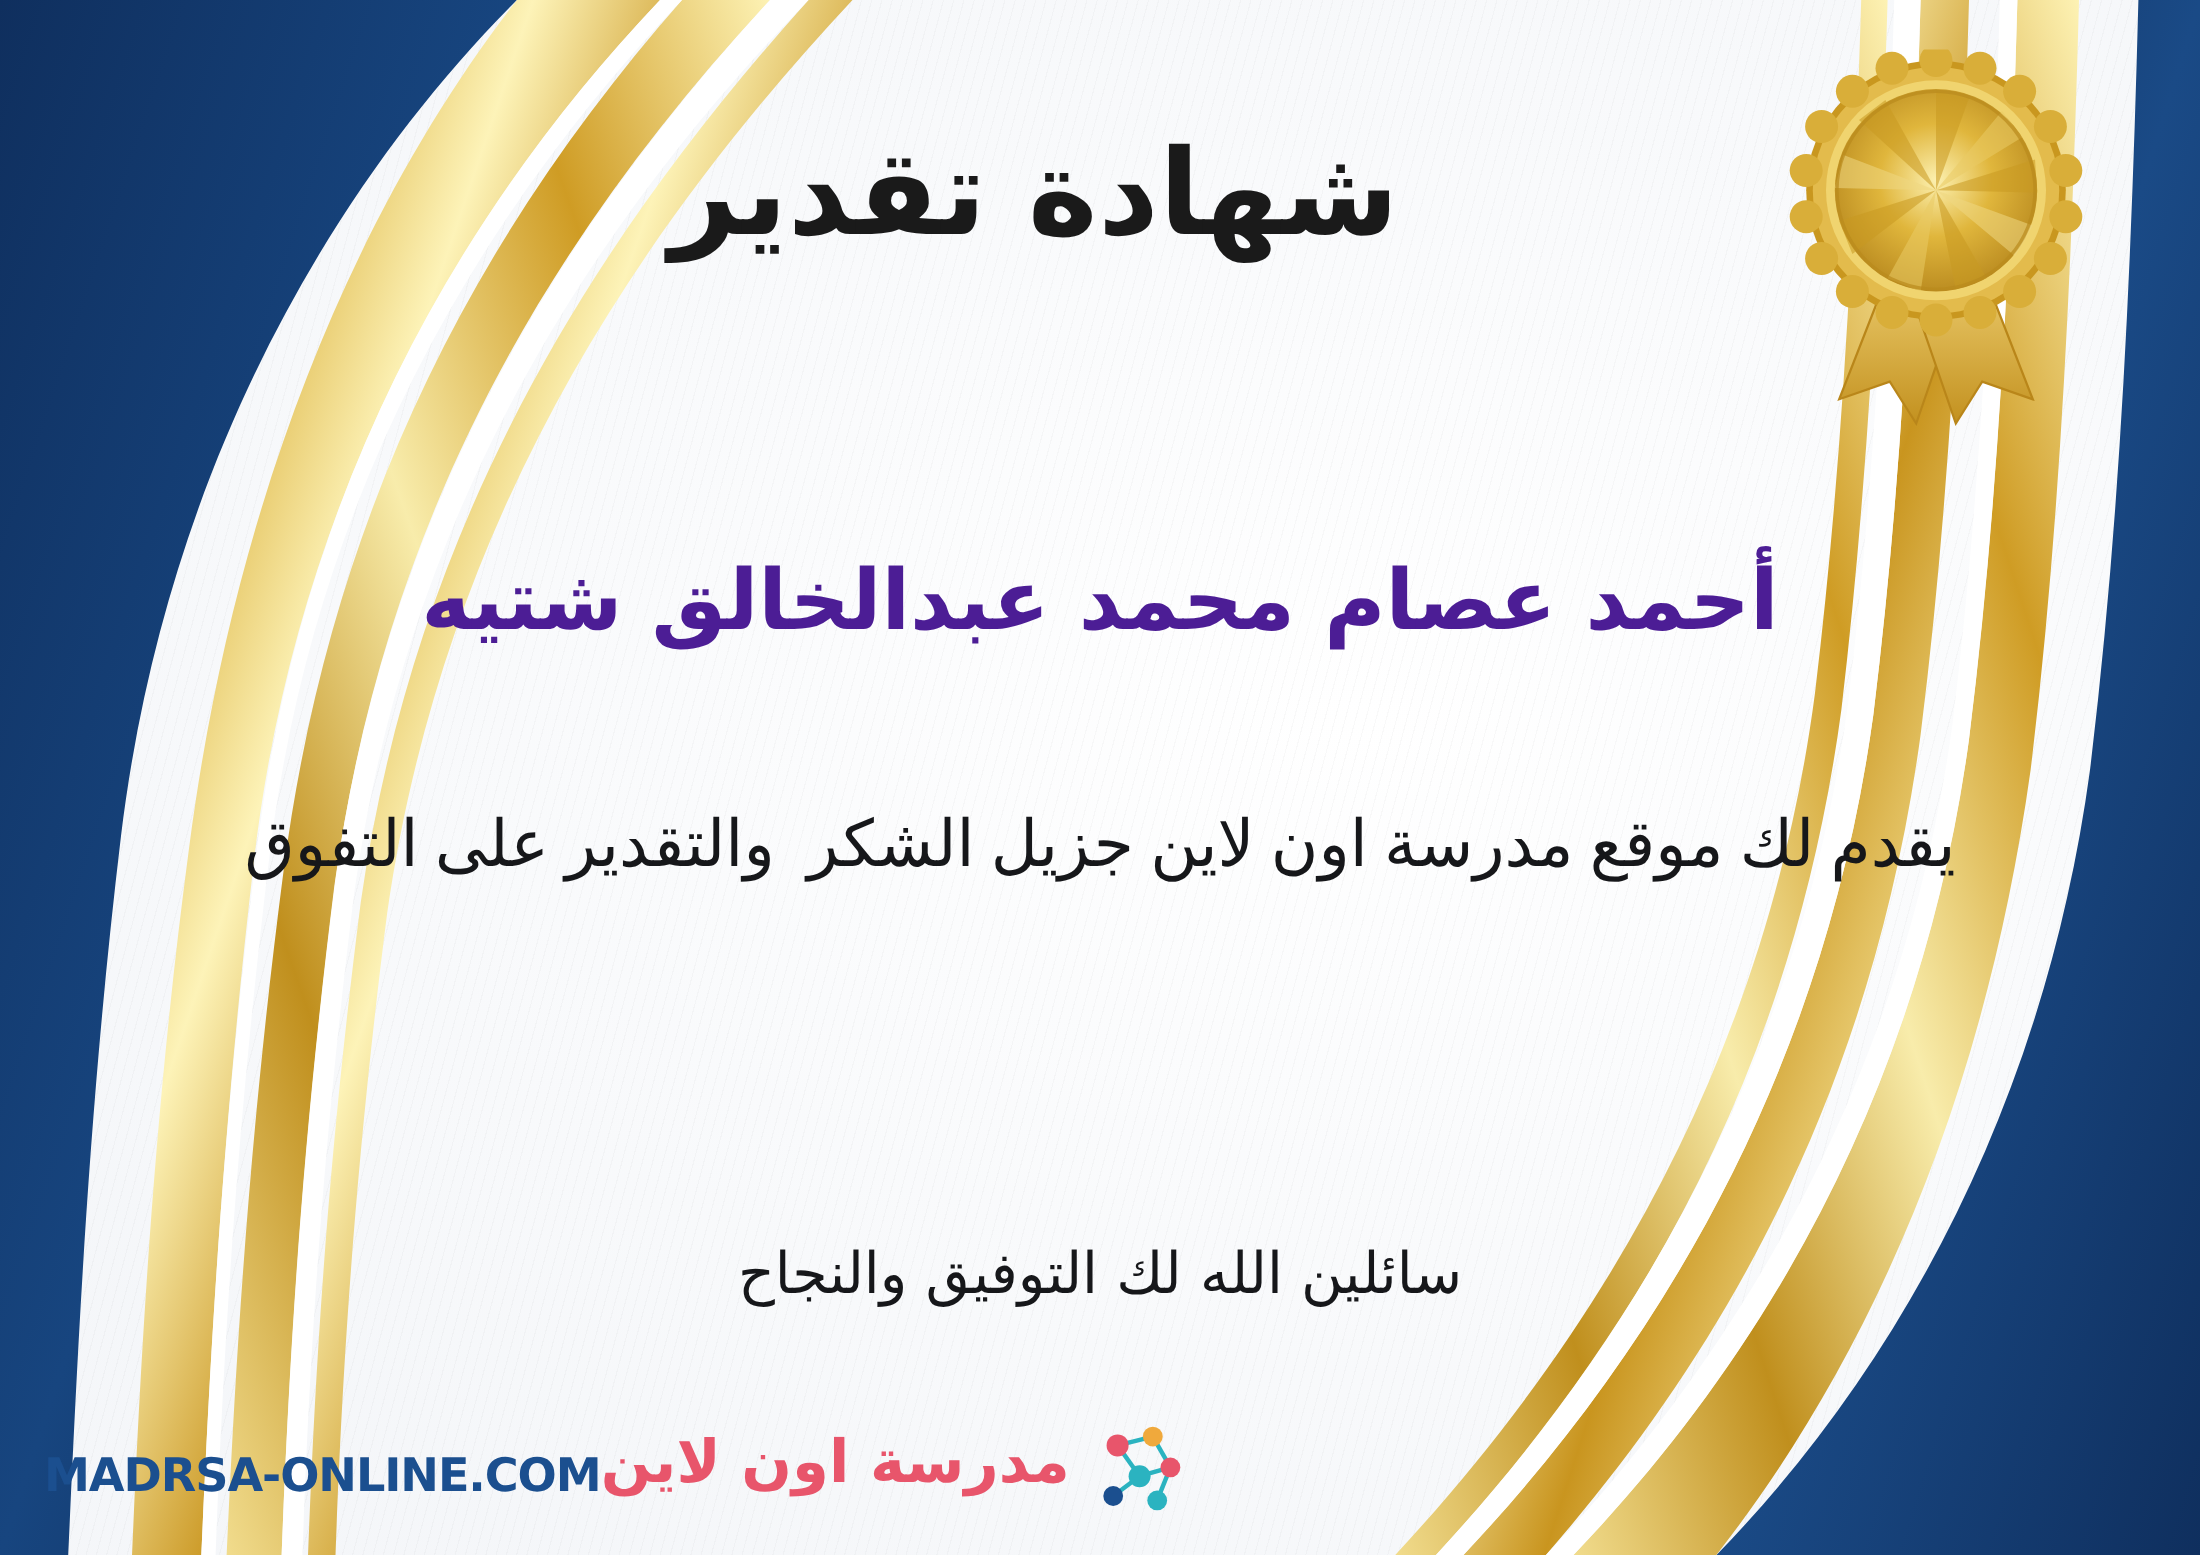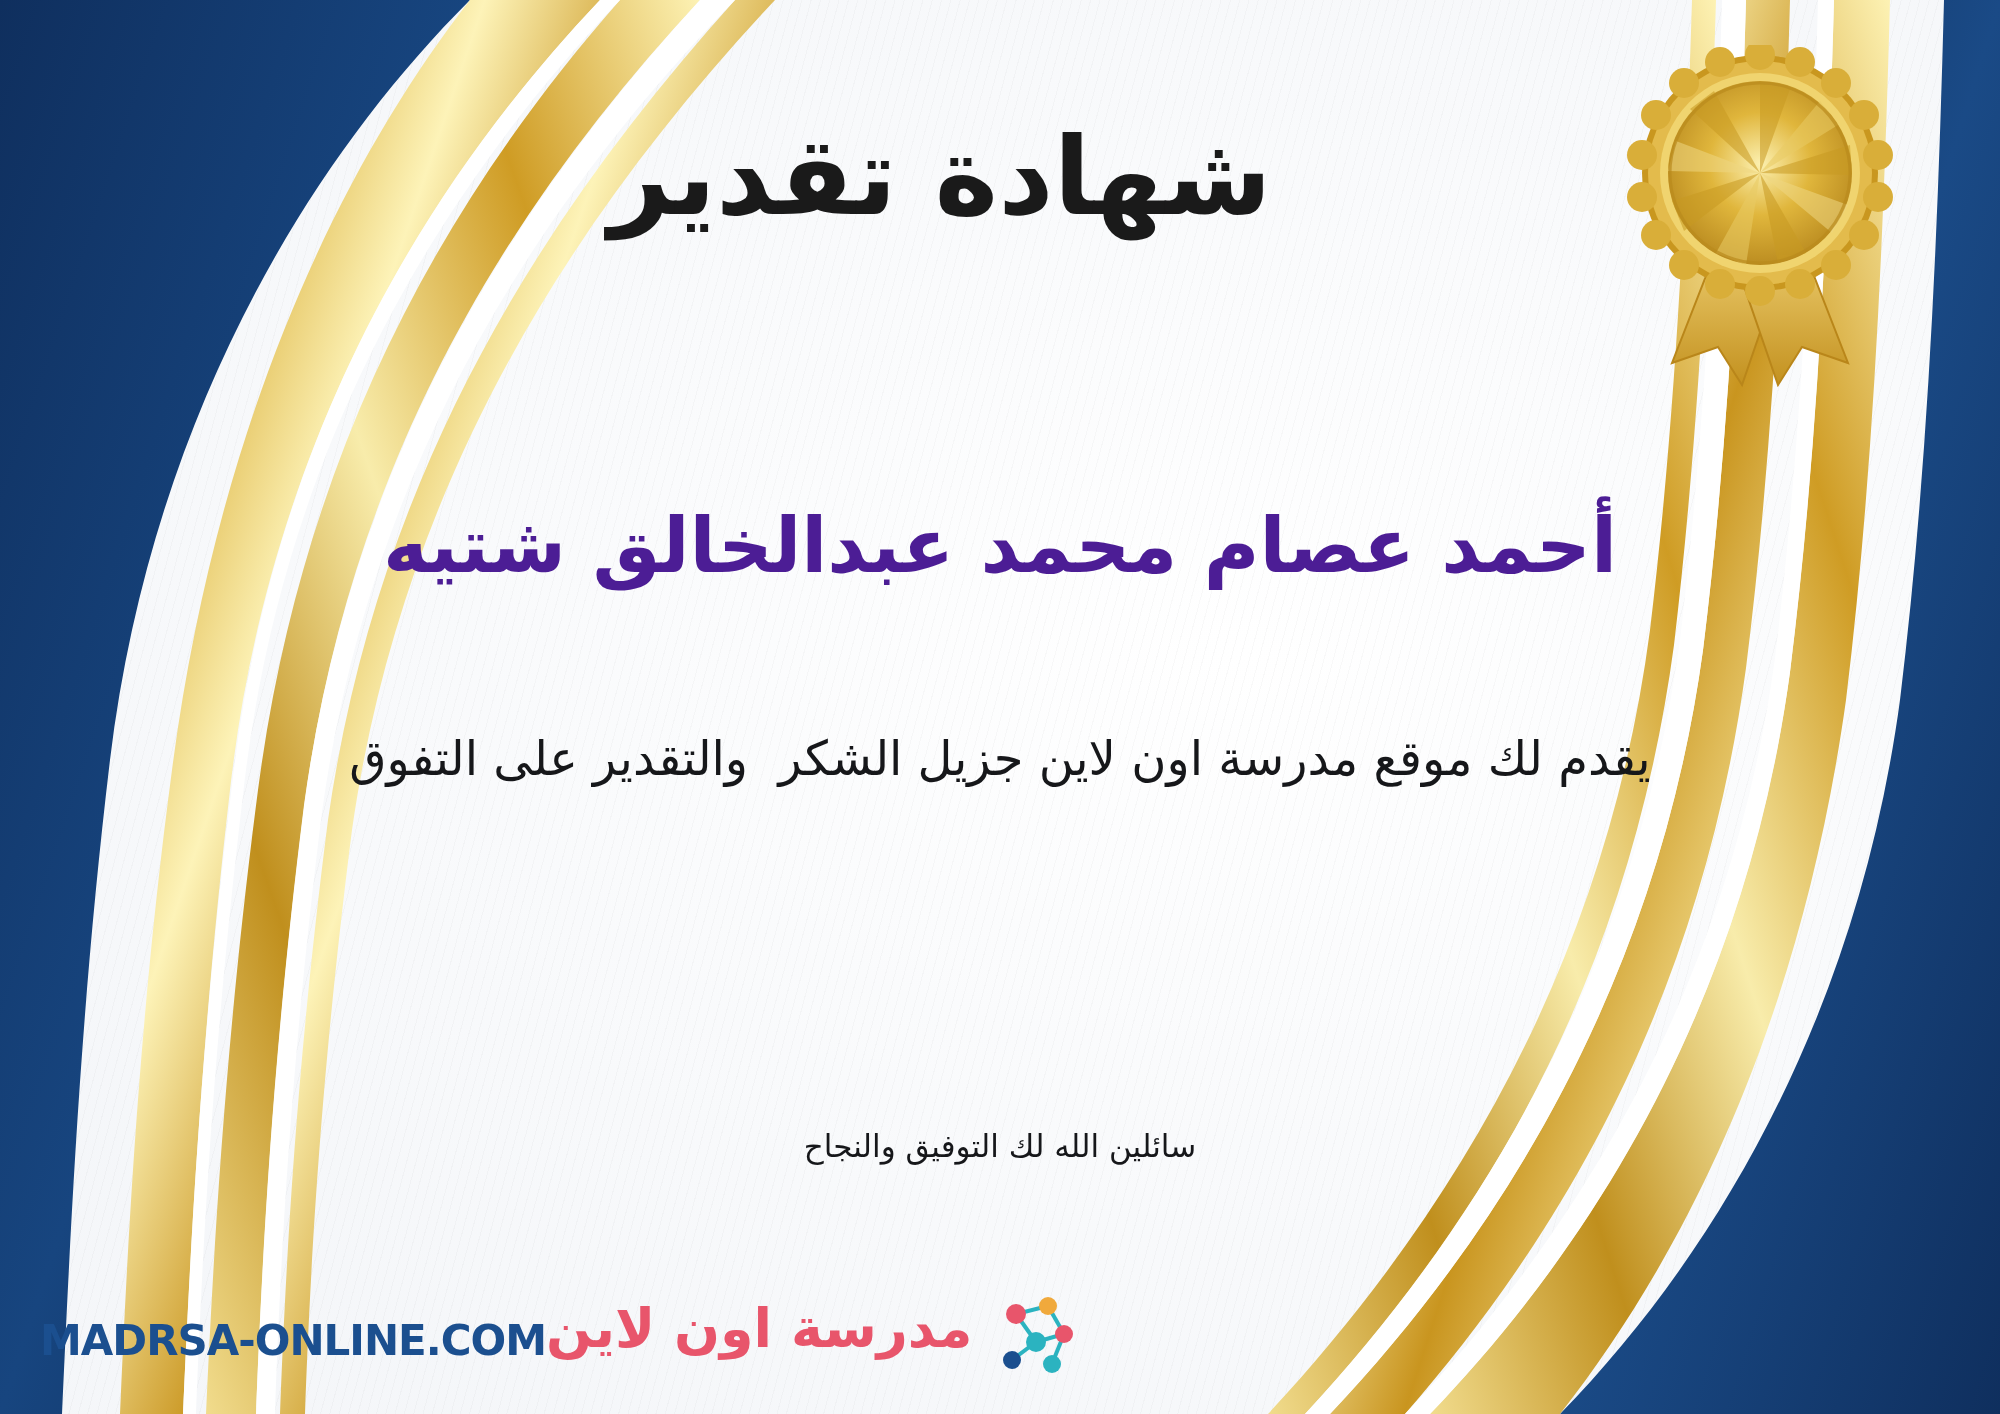--- a/index.html
+++ b/index.html
@@ -86,41 +86,42 @@
     line-height: 1.2;
     padding: 0 220px;
   }
 
   .body-text {
     position: absolute;
     top: 720px;
     left: 0;
     right: 0;
     text-align: center;
-    font-size: 48px;
+    font-size: 59px;
     color: #16171a;
     line-height: 1.62;
     padding: 0 60px;
+    font-family: Liberation Serif, serif;
   }
   .body-text .line {
     display: block;
     white-space: pre-wrap;
   }
   .score {
     font-weight: 700;
     letter-spacing: 2px;
   }
 
   .closing {
     position: absolute;
     top: 1128px;
     left: 0;
     right: 0;
     text-align: center;
-    font-size: 31px;
+    font-size: 52px;
     color: #16171a;
     padding: 0 60px;
   }
 
   
   .brand {
     position: absolute;
     left: 40px;
     bottom: 34px;
     display: flex;

